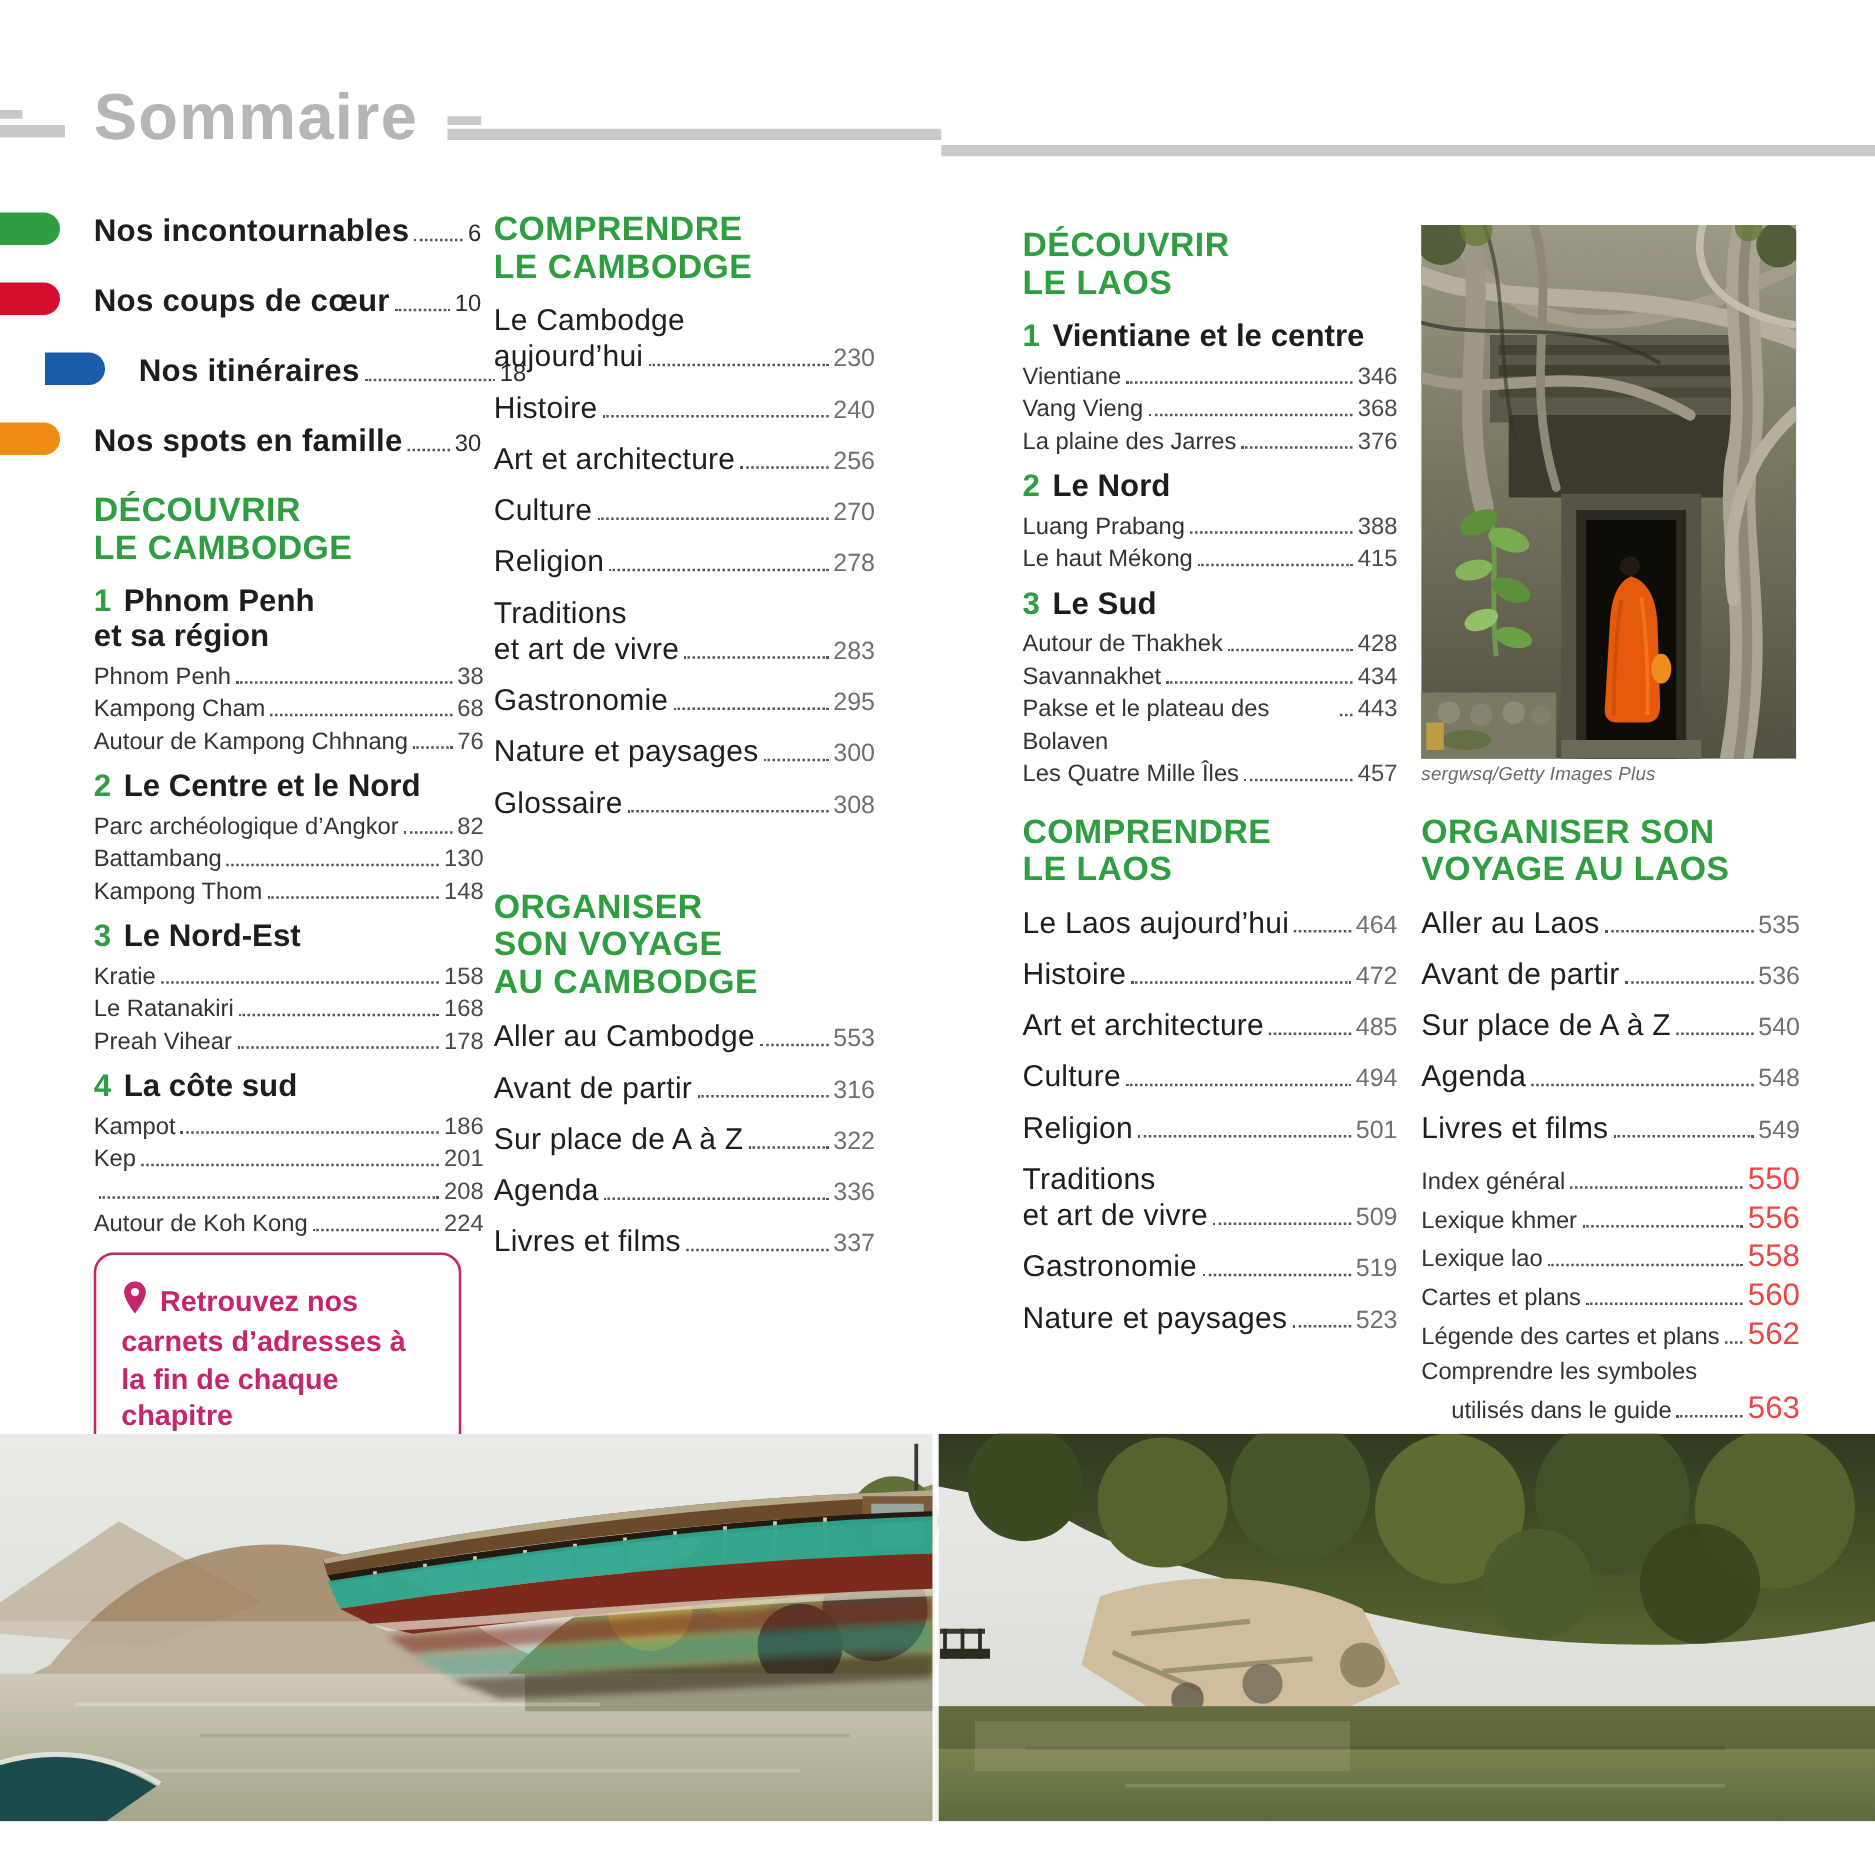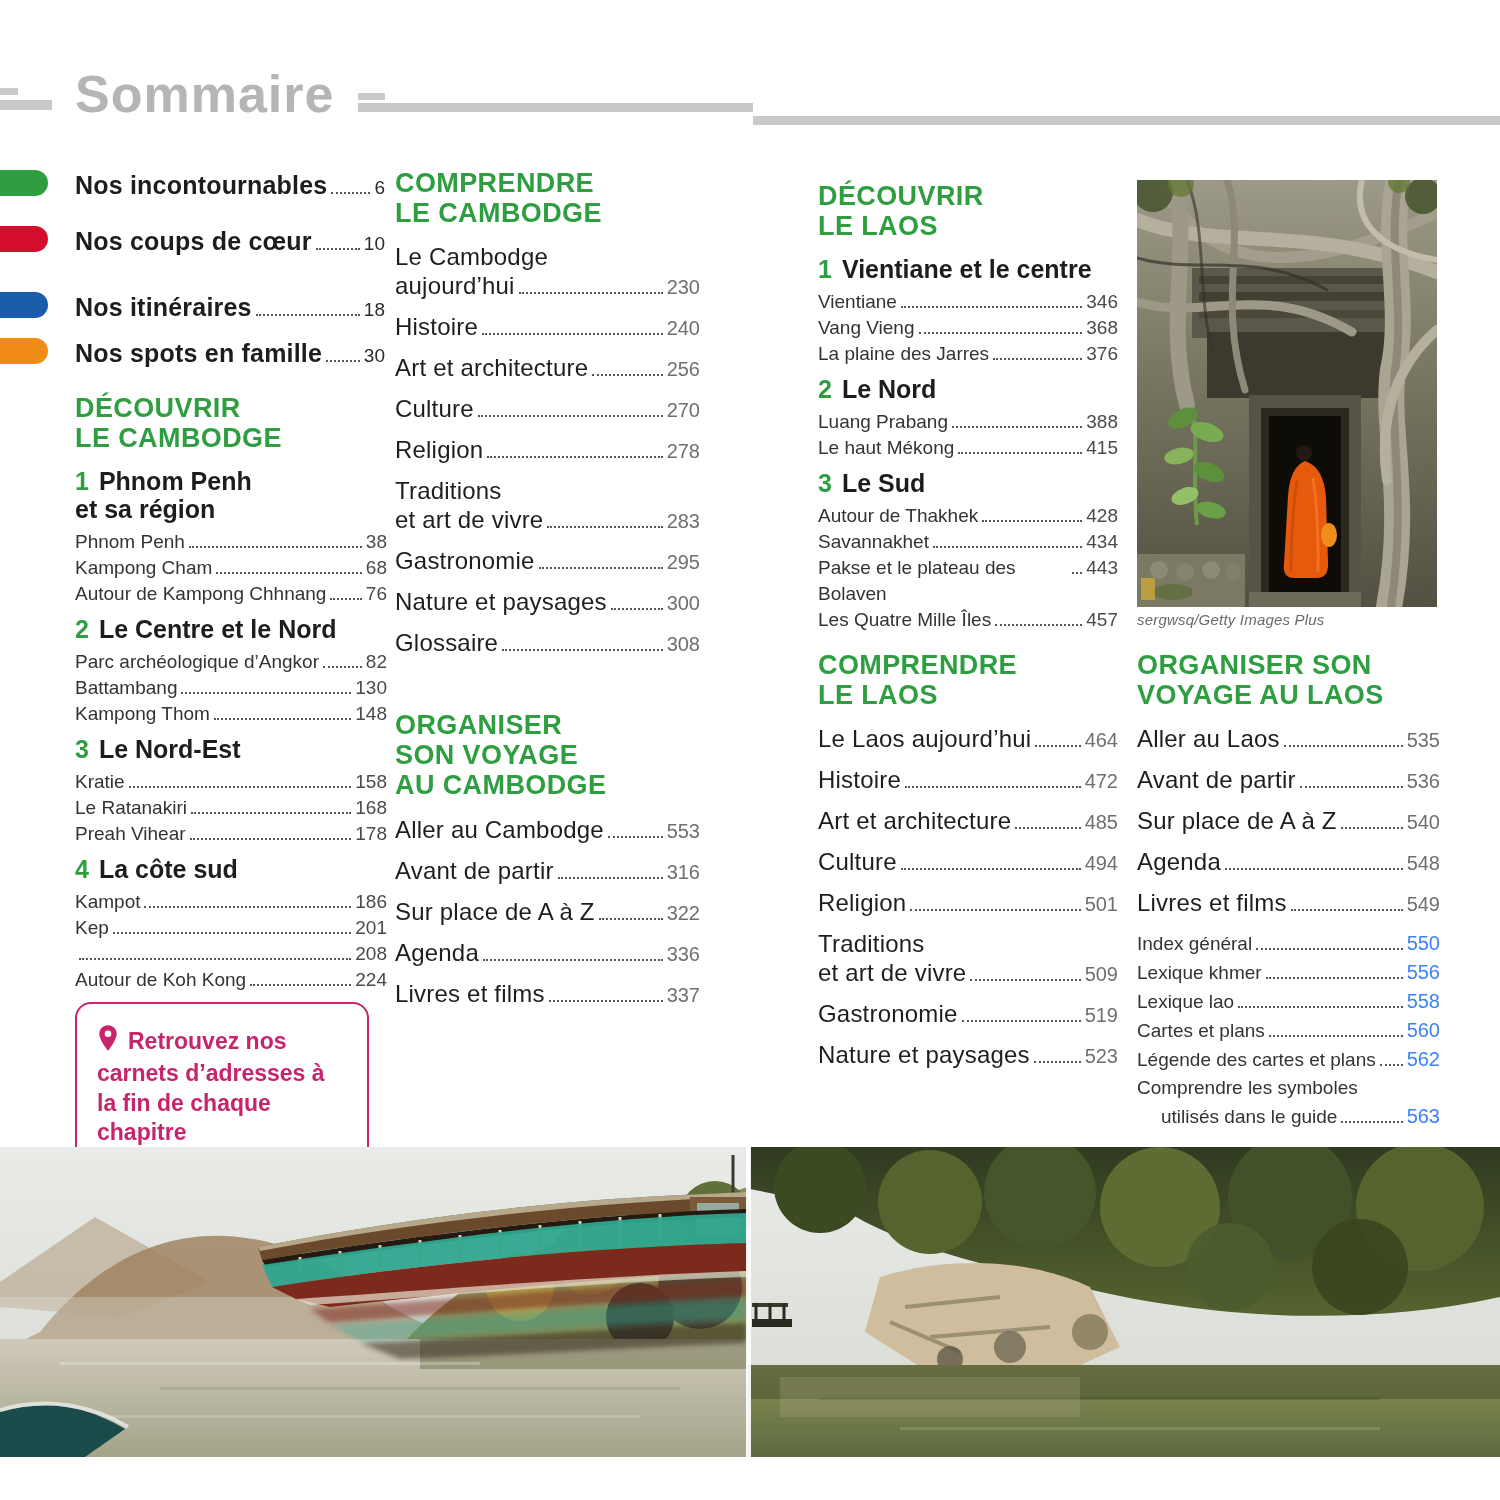--- a/index.html
+++ b/index.html
@@ -32,21 +32,21 @@
   .row{display:flex;align-items:baseline;}
   .dots{flex:1;height:0;border-bottom:2.4px dotted #565656;margin:0 4px 2px 4px;min-width:10px;}
   .pg{color:#6f6f6f;white-space:nowrap;}
   .big .lbl,.big.lbl-line{font-size:24px;color:#1e1e1e;letter-spacing:.2px;white-space:nowrap;}
   .big{line-height:29px;margin-bottom:10px;}
   .big .pg{font-size:20px;}
   .lbl-line{margin-bottom:0 !important;}
   .small{font-size:19px;line-height:26px;color:#333;margin-bottom:0;}
   .small .pg{font-size:19px;color:#4a4a4a;}
   .xsmall{font-size:19px;line-height:28px;color:#333;}
-  .xsmall .pg{font-size:20px;color:#3b82f6;}
+  .xsmall .pg{font-size:25px;color:#ef4444;}
   .indent .lbl{padding-left:24px;}
 
   
   .note-box{position:absolute;left:75px;top:1002px;width:250px;border:2.5px solid var(--pink);
             border-radius:16px;padding:20px 20px 18px 20px;color:var(--pink);font-weight:bold;
             font-size:23px;line-height:1.28;}
   .note-box .pin{display:inline-block;vertical-align:-3px;margin-right:9px;}
 
   
   .temple{position:absolute;left:1137px;top:180px;width:300px;height:427px;margin:0;}
@@ -74,21 +74,21 @@
         <span class="lbl">Nos incontournables</span>
         <span class="dots"></span>
         <span class="pg">6</span>
       </div>
       <div class="ql-row" style="top: 227px;">
         <span class="ql-bar" style="background: rgb(212, 15, 46);"></span>
         <span class="lbl">Nos coups de cœur</span>
         <span class="dots"></span>
         <span class="pg">10</span>
       </div>
-      <div class="ql-row" style="top: 293px;">
+      <div class="ql-row" style="top: 283px; margin-left: 36px;">
         <span class="ql-bar" style="background: rgb(26, 93, 171);"></span>
         <span class="lbl">Nos itinéraires</span>
         <span class="dots"></span>
         <span class="pg">18</span>
       </div>
       <div class="ql-row" style="top: 339px;">
         <span class="ql-bar" style="background: rgb(240, 140, 21);"></span>
         <span class="lbl">Nos spots en famille</span>
         <span class="dots"></span>
         <span class="pg">30</span>

